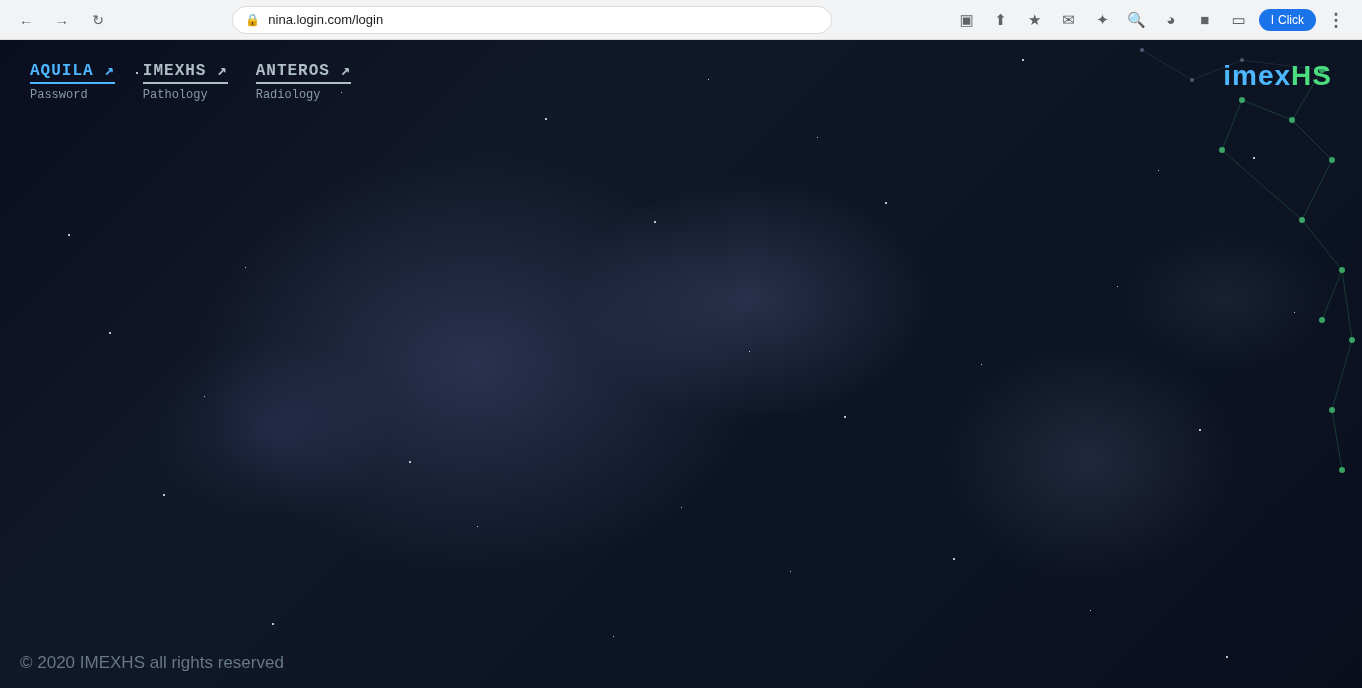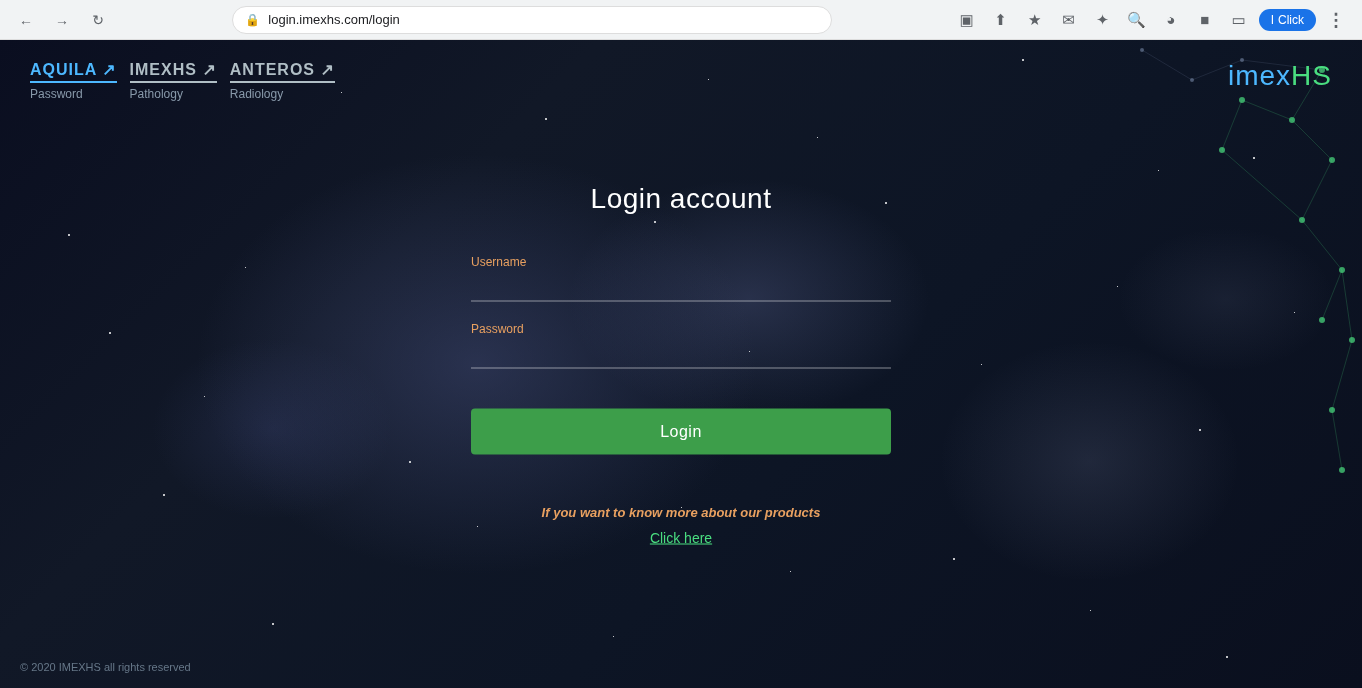--- a/index.html
+++ b/index.html
@@ -146,21 +146,22 @@
       right: 0;
       padding: 20px 30px;
       display: flex;
       align-items: flex-start;
       justify-content: space-between;
       z-index: 10;
     }
 
     .nav-products {
       display: flex;
-      gap: 13px;
+      gap: 28px;
+      font-family: Liberation Mono, monospace;
     }
 
     .product-item {
       display: flex;
       flex-direction: column;
     }
 
     .product-name {
       font-size: 16px;
       font-weight: 600;
@@ -183,21 +184,21 @@
     .product-underline.anteros { background: #b0bec5; }
 
     .product-sub {
       font-size: 12px;
       color: #8899aa;
       margin-top: 4px;
     }
 
     .logo-imexhs {
       font-size: 28px;
-      font-weight: 400;
+      font-weight: 700;
       letter-spacing: 1px;
     }
 
     .logo-imex { color: #4db8ff; }
     .logo-hs { color: #4ade80; }
 
     
     .login-container {
       position: absolute;
       top: 50%;
@@ -273,21 +274,21 @@
       font-size: 14px;
       cursor: pointer;
     }
 
     
     .footer {
       position: absolute;
       bottom: 15px;
       left: 20px;
       color: #667788;
-      font-size: 11px;
+      font-size: 17px;
       z-index: 10;
     }
 
     
     .constellation-svg {
       position: absolute;
       right: 0;
       top: 0;
       width: 320px;
       height: 100%;
@@ -299,21 +300,21 @@
 <body>
 
 <div class="browser-chrome">
   <div class="browser-nav">
     <button class="nav-btn">←</button>
     <button class="nav-btn">→</button>
     <button class="nav-btn">↻</button>
   </div>
   <div class="address-bar">
     <span class="lock-icon">🔒</span>
-    <span>login.imexhs.com/login</span>
+    <span>nina.login.com/login</span>
   </div>
   <div class="browser-actions">
     <button class="browser-action-btn">▣</button>
     <button class="browser-action-btn">⬆</button>
     <button class="browser-action-btn">★</button>
     <button class="browser-action-btn">✉</button>
     <button class="browser-action-btn">✦</button>
     <button class="browser-action-btn">🔍</button>
     <button class="browser-action-btn">◕</button>
     <button class="browser-action-btn">■</button>
@@ -418,36 +419,18 @@
         <div class="product-underline anteros"></div>
         <span class="product-sub">Radiology</span>
       </div>
     </div>
 
     <div class="logo-imexhs">
       <span class="logo-imex">imex</span><span class="logo-hs">HS</span>
     </div>
   </div>
 
-  <div class="login-container">
-    <h1 class="login-title">Login account</h1>
-
-    <div class="form-group">
-      <label class="form-label">Username</label>
-      <input type="text" class="form-input" style="">
-    </div>
-
-    <div class="form-group">
-      <label class="form-label">Password</label>
-      <input type="password" class="form-input" style="">
-    </div>
-
-    <button class="login-btn">Login</button>
-
-    <p class="info-text">If you want to know more about our products</p>
-    <a class="click-here-link" href="#">Click here</a>
-  </div>
 
   <div class="footer">
     <span>© 2020 IMEXHS all rights reserved</span>
   </div>
 
 </div>
 
 </body></html>

